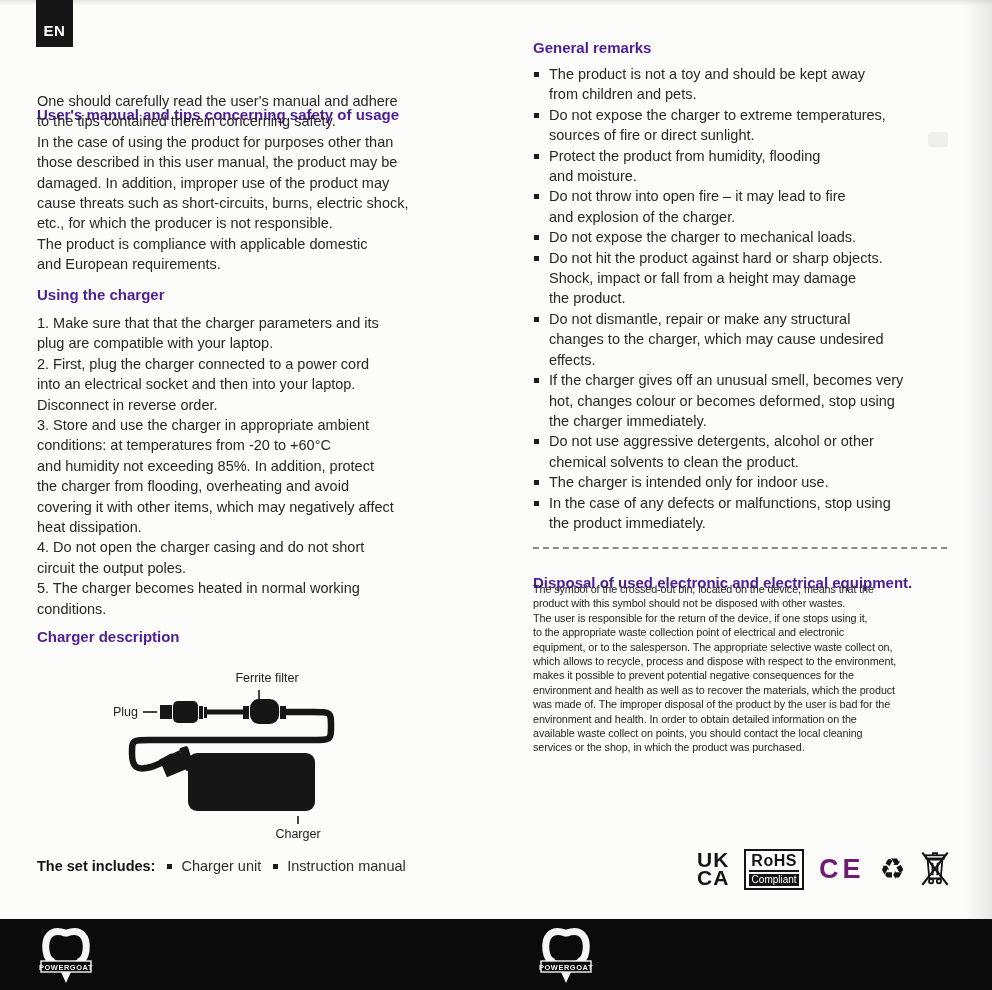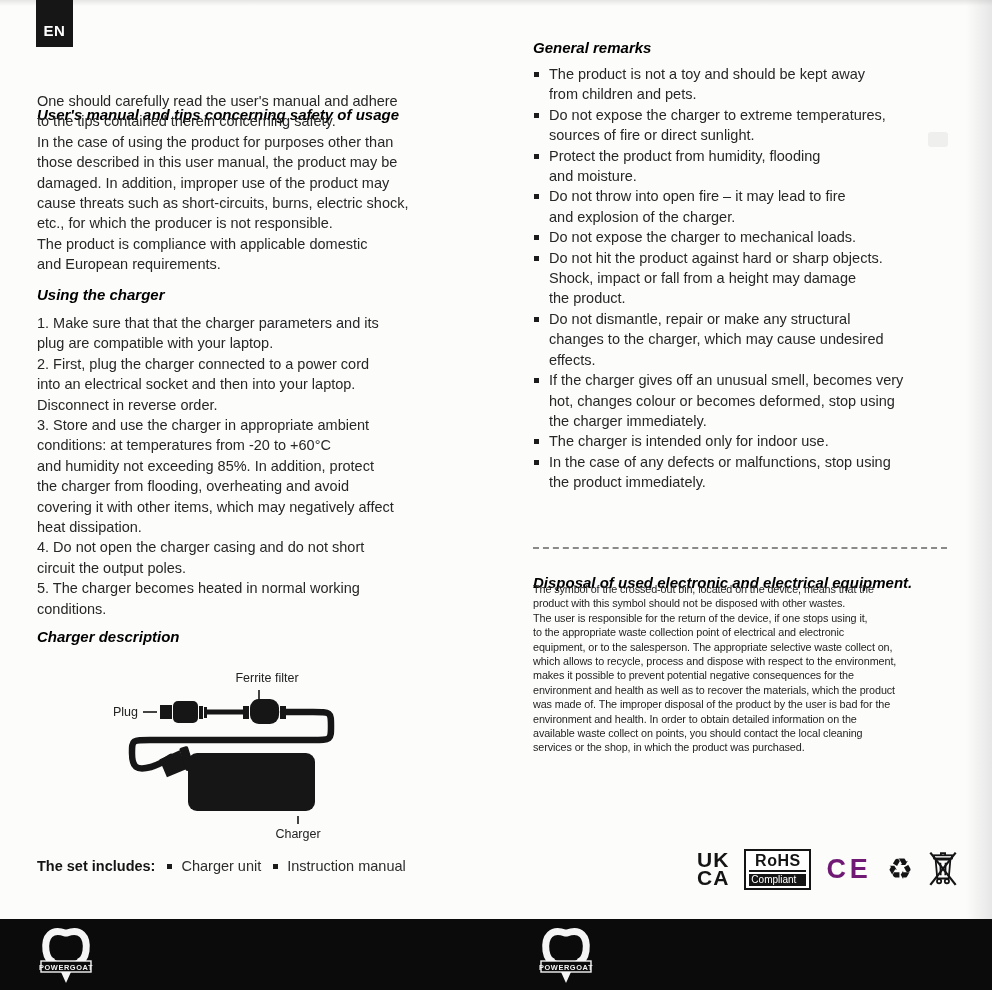--- a/index.html
+++ b/index.html
@@ -14,21 +14,21 @@
   .edge-right{right:0;top:0;width:26px;height:920px;
     background:linear-gradient(to right, rgba(190,190,190,0), rgba(180,180,182,.30));}
   .edge-top{left:0;top:0;width:100%;height:6px;
     background:linear-gradient(to bottom, rgba(170,170,170,.28), rgba(170,170,170,0));}
   .smudge{left:928px;top:132px;width:20px;height:15px;background:#efefee;border-radius:3px;}
   
   .en-badge{left:36px;top:0;width:37px;height:47px;background:#161616;color:#fff;
     display:flex;align-items:flex-end;justify-content:center;padding-bottom:8px;box-sizing:border-box;
     font-weight:bold;font-size:15px;letter-spacing:.5px;}
   
-  .h{font-weight:bold;color:#000000;font-size:15px;white-space:pre;font-style:italic;}
+  .h{font-weight:bold;color:#4c1d95;font-size:15px;white-space:pre;}
   .para{font-size:14.5px;line-height:20.4px;white-space:pre;color:#272727;}
   .left-col-x{left:37px;}
   
   .bullets{left:533px;width:420px;}
   .bullet{display:flex;}
   .bullet .marker{width:16px;flex:0 0 16px;position:relative;}
   .bullet .marker::before{content:"";position:absolute;left:1px;top:8px;width:5px;height:5px;background:#1c1c1c;}
   .bullet .btxt{font-size:14.5px;line-height:20.4px;white-space:pre;color:#272727;}
   
   .dashsep{left:533px;top:547px;width:414px;border-top:2px dashed #8a8a8a;}
@@ -37,21 +37,21 @@
   .disp-body{left:533px;top:582px;font-size:10.8px;line-height:14.4px;letter-spacing:-0.1px;white-space:pre;color:#242424;}
   
   .set-line{left:37px;top:858px;font-size:14.5px;display:flex;align-items:center;}
   .set-line .lbl{font-weight:bold;color:#141414;}
   .sq{display:inline-block;width:5px;height:5px;background:#1c1c1c;margin:0 9px 0 12px;}
   
   .marks{left:697px;top:845px;height:48px;display:flex;align-items:center;gap:15px;}
   .ukca{font-weight:bold;font-size:21px;line-height:18.5px;color:#141414;letter-spacing:1px;}
   .rohs{border:2.5px solid #141414;text-align:center;padding:1px 3px 2px 3px;background:#fff;}
   .rohs .r1{font-weight:bold;font-size:16px;color:#141414;letter-spacing:.5px;border-bottom:2px solid #141414;padding:0 2px;}
-  .rohs .r2{background:#141414;color:#fff;font-size:10px;margin-top:2px;padding:0 10px 1px 2px;}
+  .rohs .r2{background:#141414;color:#fff;font-size:10px;margin-top:2px;padding:0 2px 1px 2px;}
   .ce{font-weight:bold;font-size:27px;color:#701a75;letter-spacing:4px;}
   .recycle{font-size:29px;color:#141414;line-height:1;}
   
   .footer{left:0;top:919px;width:992px;height:71px;background:#0b0b0b;}
   .goat1{left:38px;top:925px;}
   .goat2{left:538px;top:925px;}
 </style>
 </head>
 <body>
 
@@ -175,20 +175,25 @@
       <span class="marker"></span>
       <span class="btxt">Do not dismantle, repair or make any structural
 changes to the charger, which may cause undesired
 effects.</span>
     </div>
   <div class="bullet">
       <span class="marker"></span>
       <span class="btxt">If the charger gives off an unusual smell, becomes very
 hot, changes colour or becomes deformed, stop using
 the charger immediately.</span>
+    </div>
+  <div class="bullet">
+      <span class="marker"></span>
+      <span class="btxt">Do not use aggressive detergents, alcohol or other
+chemical solvents to clean the product.</span>
     </div>
   <div class="bullet">
       <span class="marker"></span>
       <span class="btxt">The charger is intended only for indoor use.</span>
     </div>
   <div class="bullet">
       <span class="marker"></span>
       <span class="btxt">In the case of any defects or malfunctions, stop using
 the product immediately.</span>
     </div>

